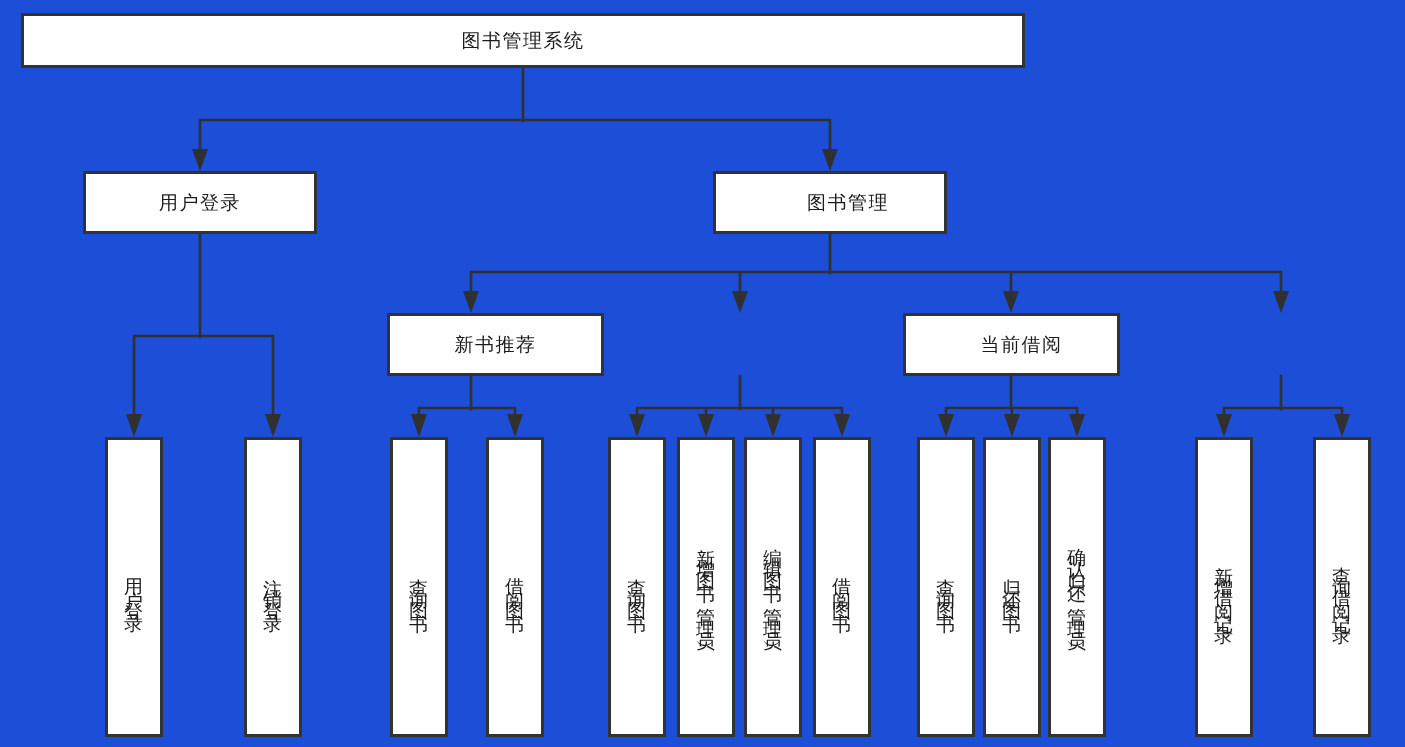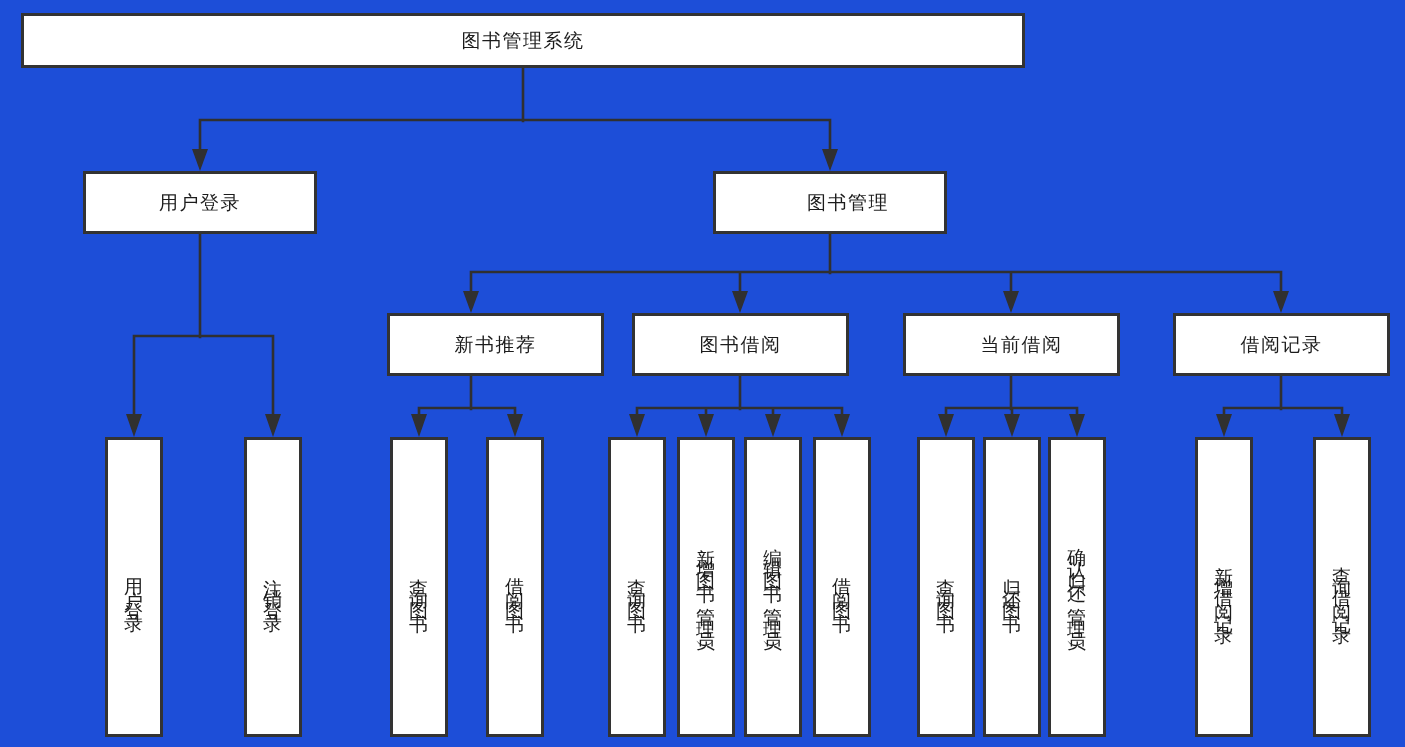--- a/index.html
+++ b/index.html
@@ -101,23 +101,21 @@
       <polygon points="1334,414 1350,414 1342,437"></polygon>
     </g>
   </svg>
 
   <div class="node hnode" style="left:21px; top:13px; width:1004px; height:55px;">图书管理系统</div>
 
   <div class="node hnode" style="left:83px; top:171px; width:234px; height:63px;">用户登录</div>
   <div class="node hnode" style="left:713px; top:171px; width:234px; height:63px;padding-left:36px;">图书管理</div>
 
   <div class="node hnode" style="left:363px; top:313px; width:217px; height:63px;margin-left:24px;">新书推荐</div>
-  <div class="node hnode" style="left:632px; top:313px; width:217px; height:63px;">图书借阅</div>
   <div class="node hnode" style="left:903px; top:313px; width:217px; height:63px;padding-left:20px;">当前借阅</div>
-  <div class="node hnode" style="left:1173px; top:313px; width:217px; height:63px;">借阅记录</div>
 
   <div class="node leaf" style="left:105px; top:437px; width:58px; height:300px;">用户登录</div>
   <div class="node leaf" style="left:244px; top:437px; width:58px; height:300px;">注销登录</div>
 
   <div class="node leaf" style="left:390px; top:437px; width:58px; height:300px;">查询图书</div>
   <div class="node leaf" style="left:486px; top:437px; width:58px; height:300px;">借阅图书</div>
 
   <div class="node leaf" style="left:608px; top:437px; width:58px; height:300px;">查询图书</div>
   <div class="node leaf" style="left:677px; top:437px; width:58px; height:300px;">新增图书（管理员）</div>
   <div class="node leaf" style="left:744px; top:437px; width:58px; height:300px;">编辑图书（管理员）</div>

